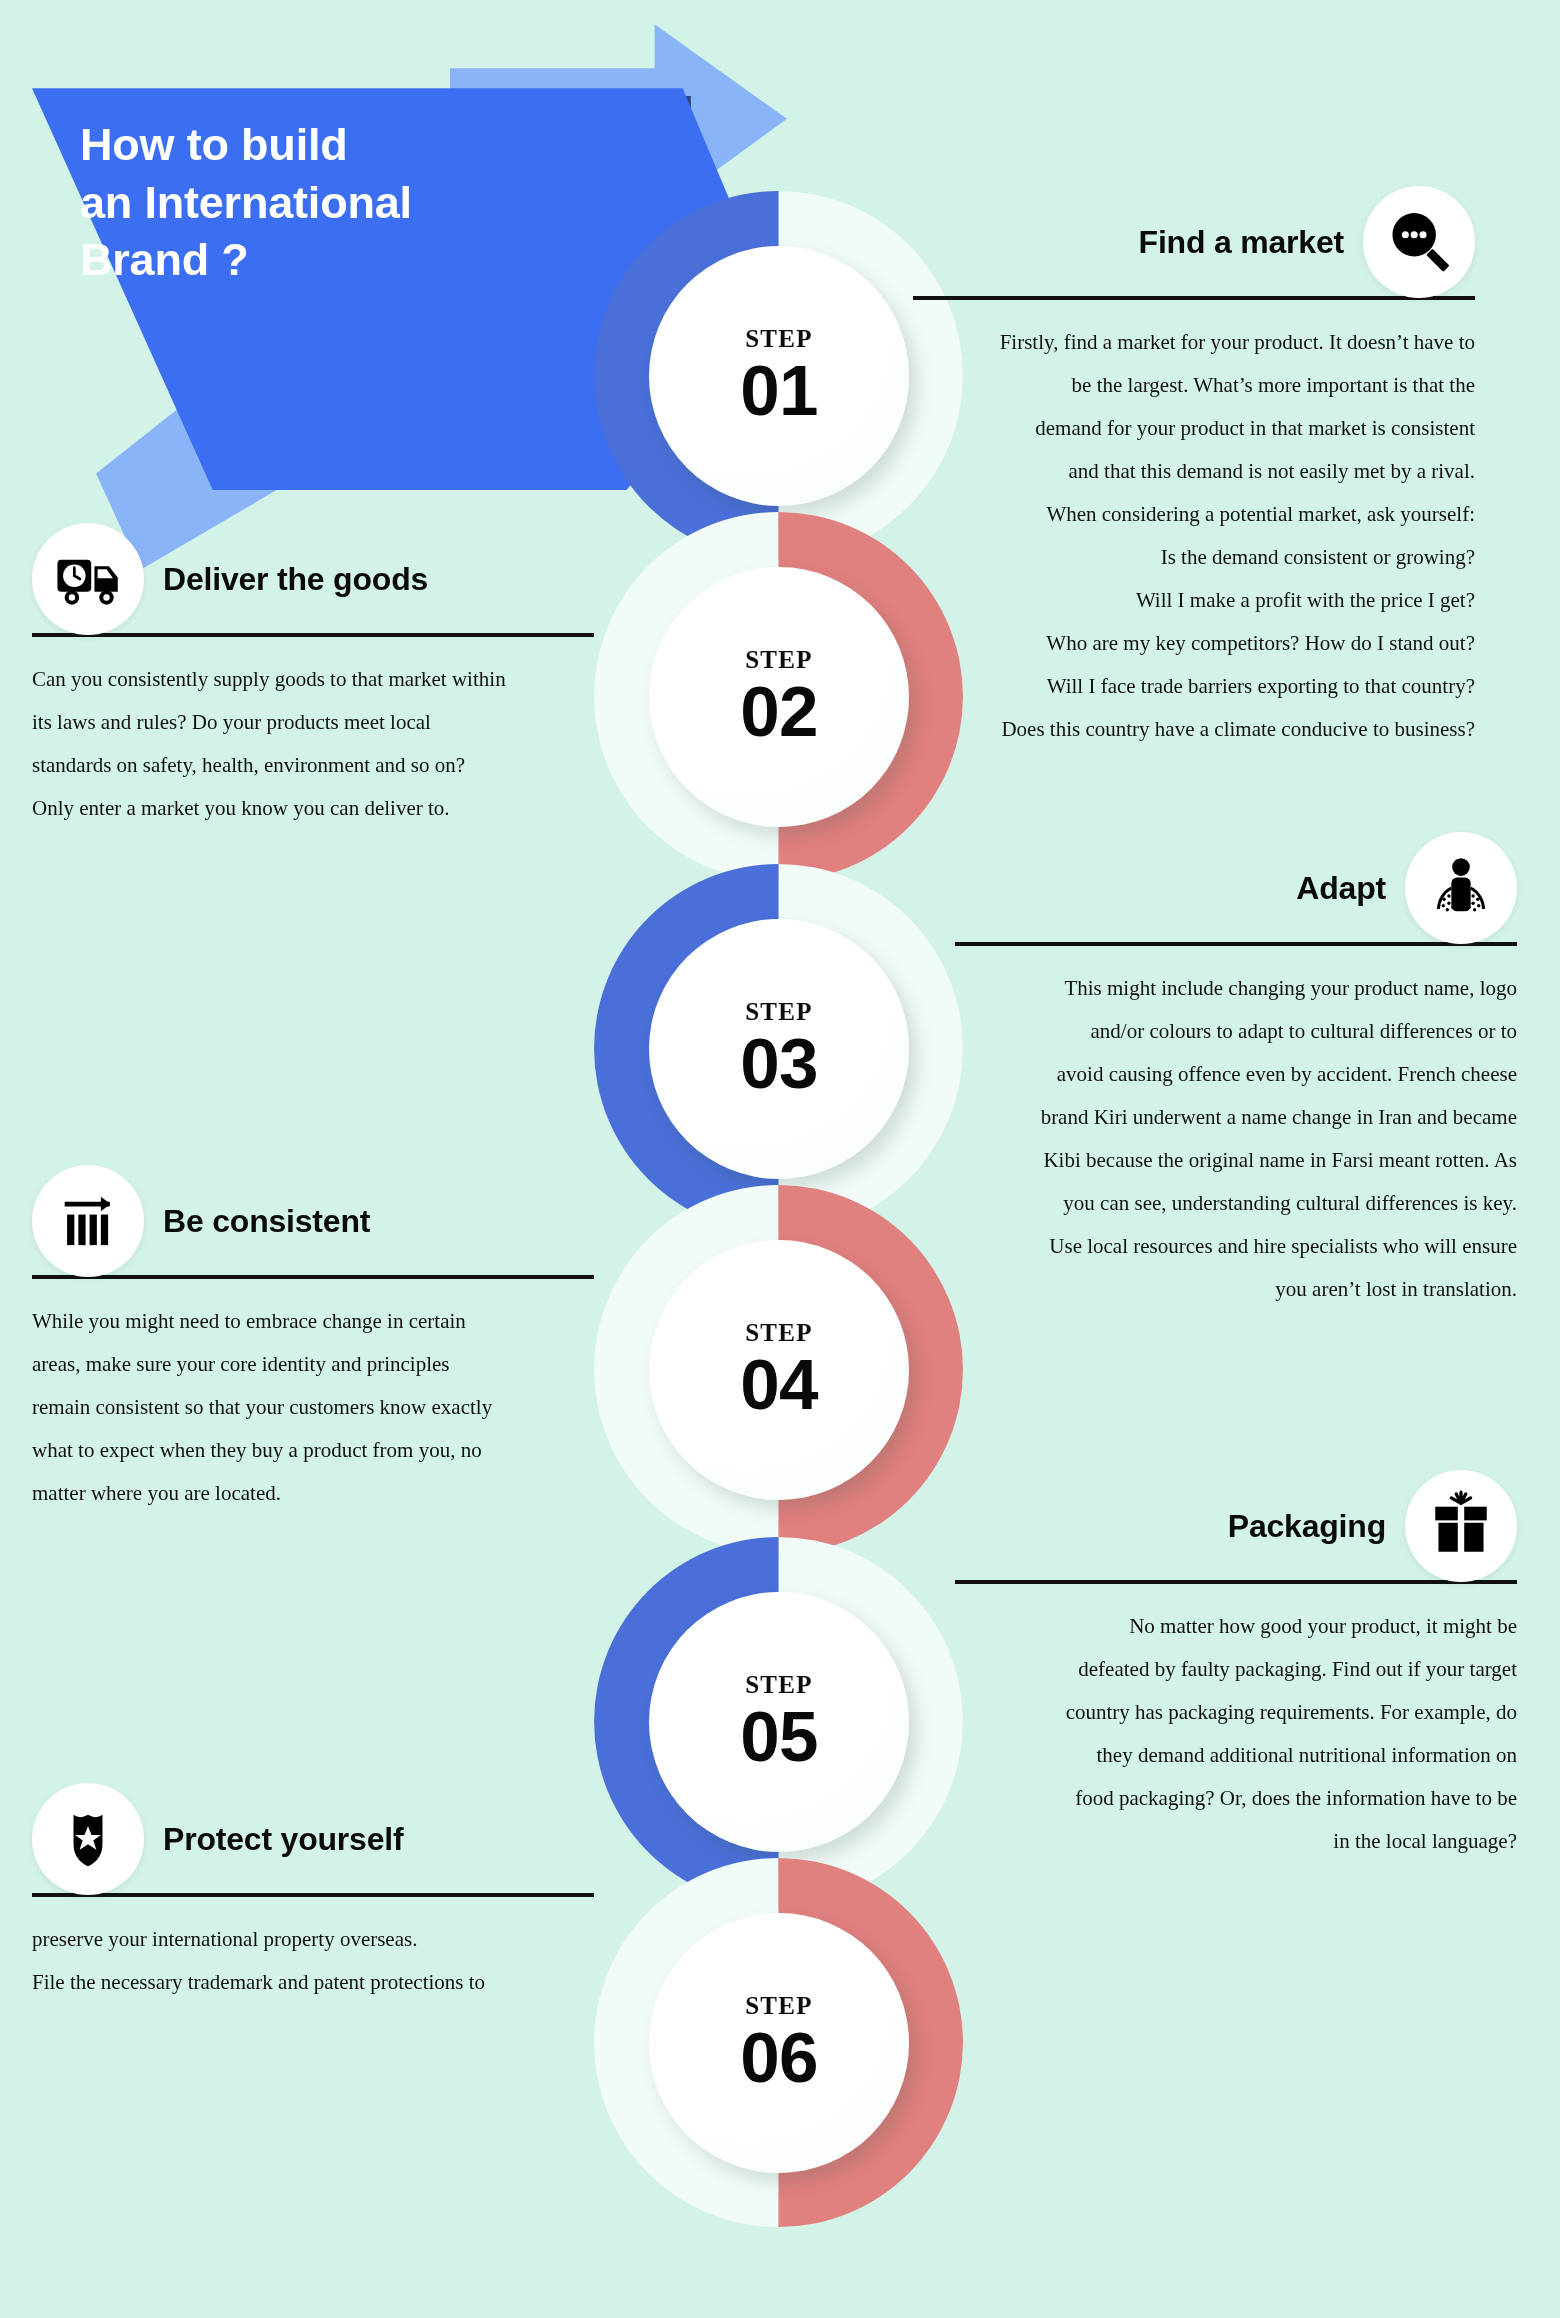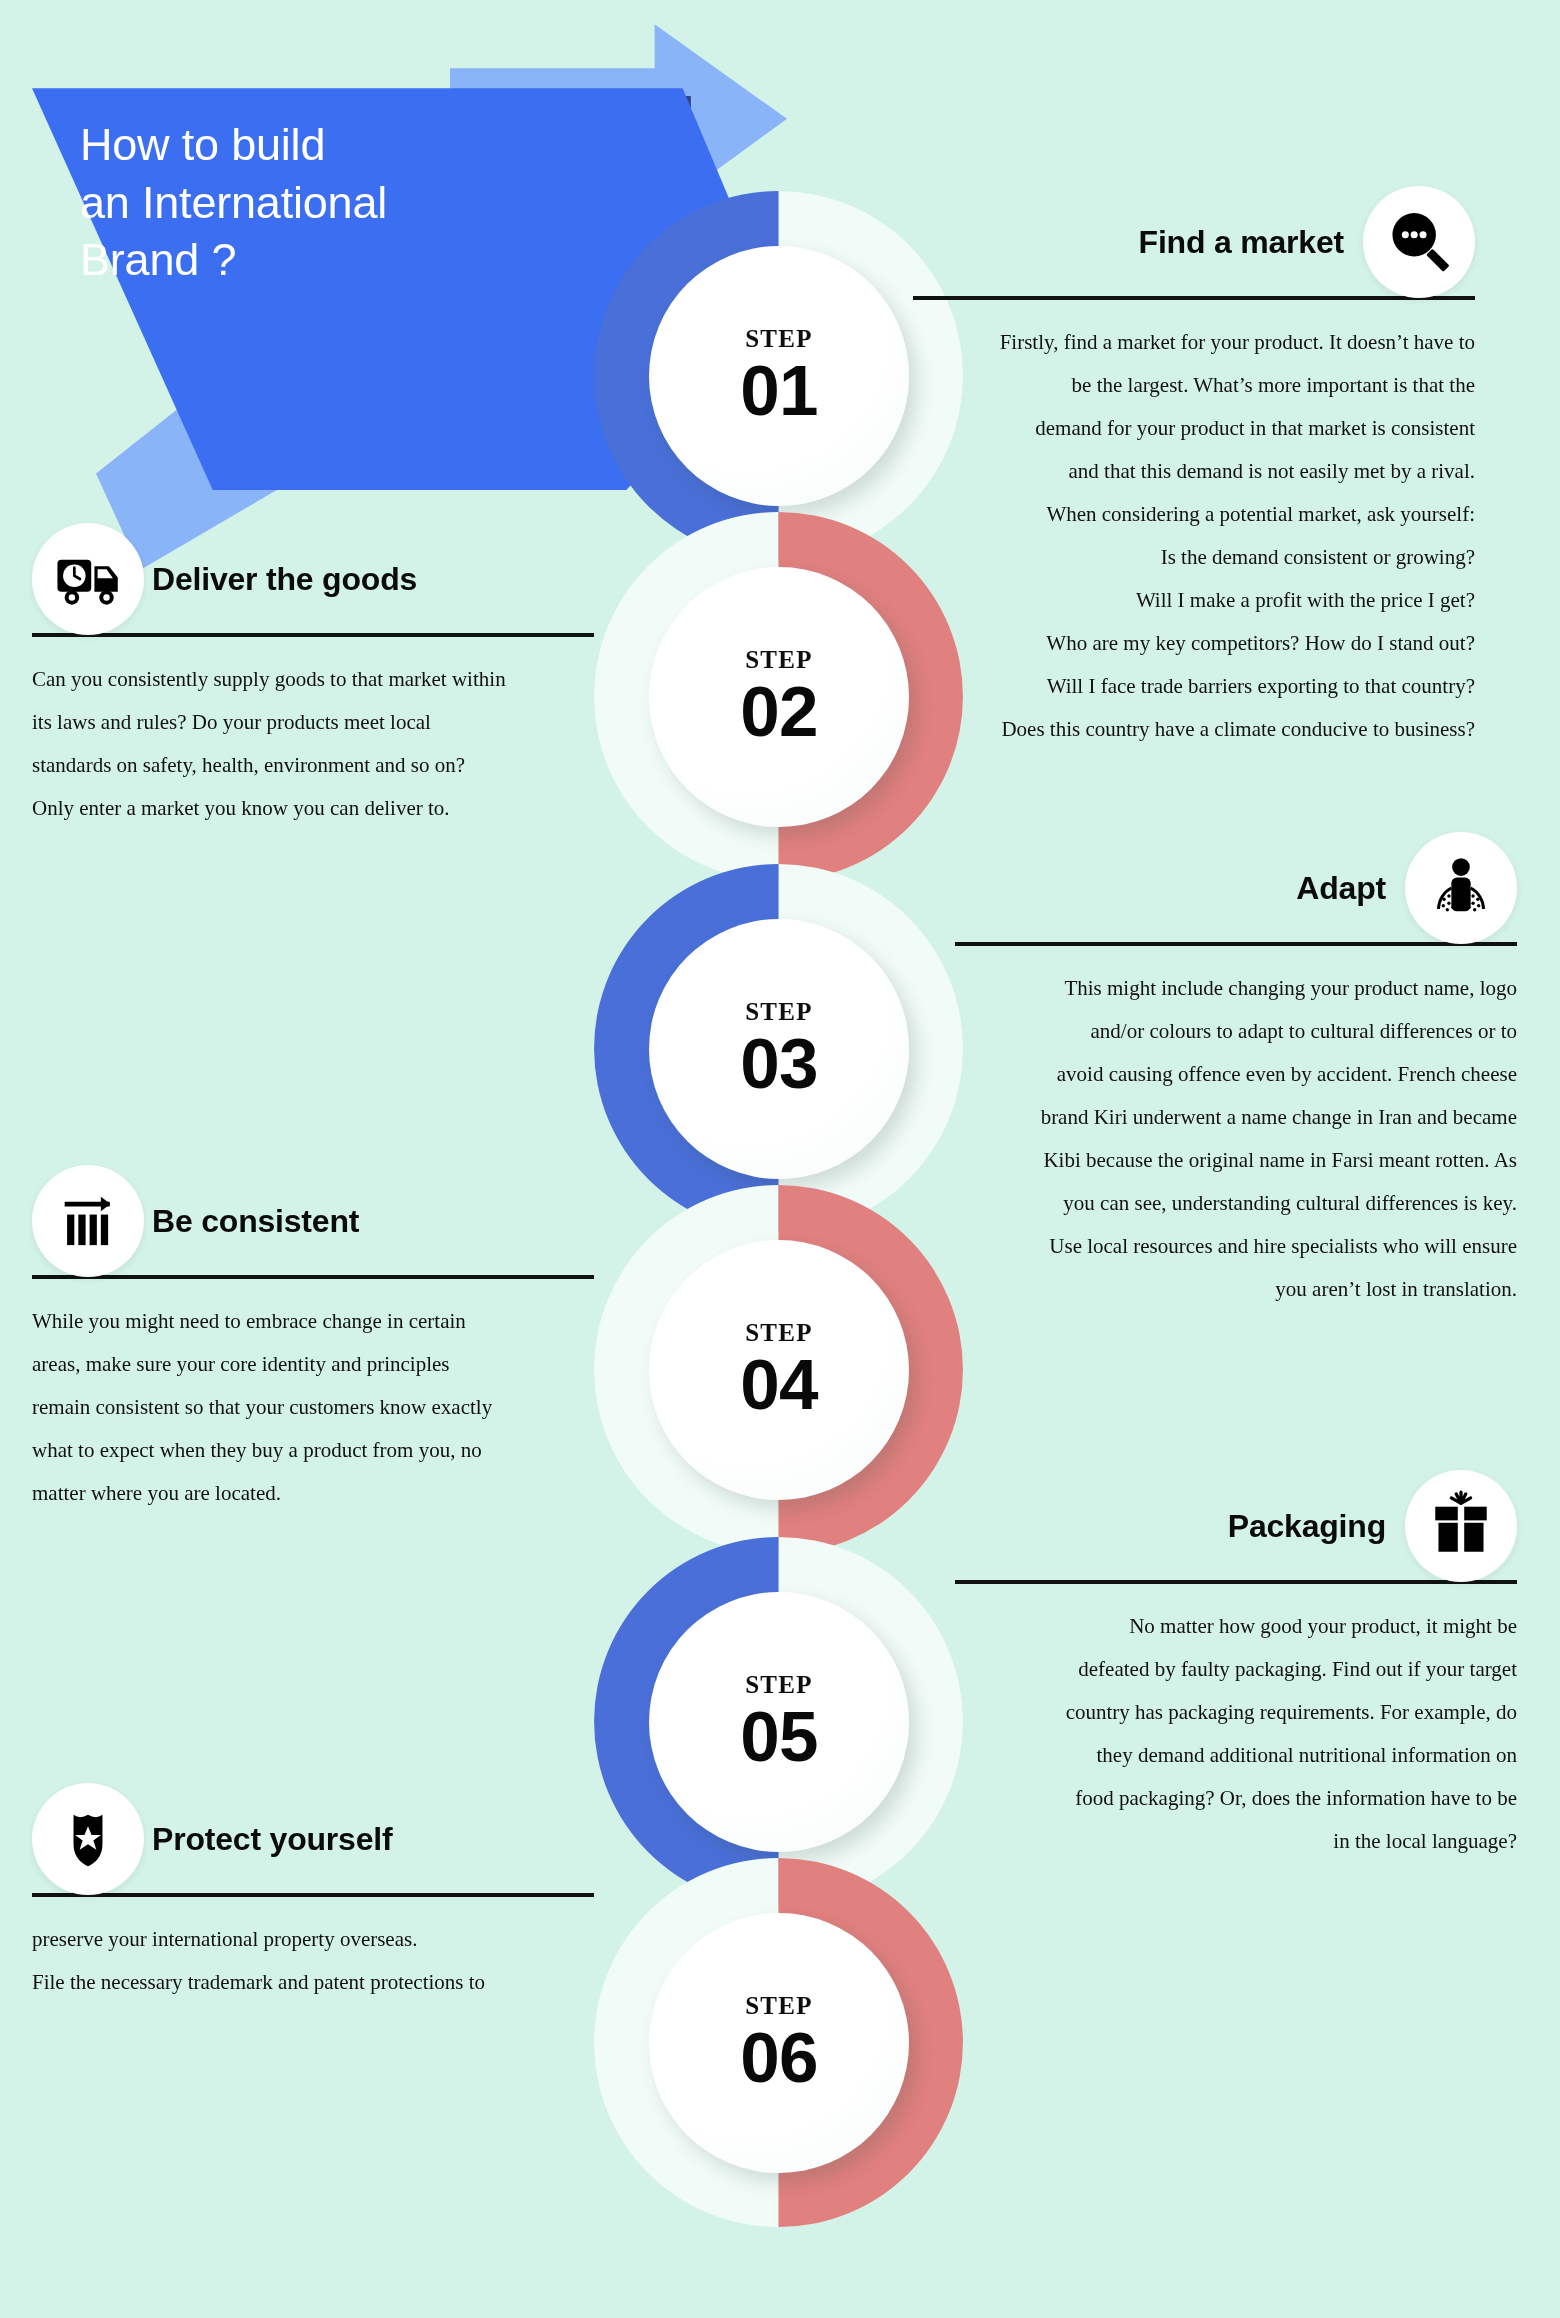--- a/index.html
+++ b/index.html
@@ -41,21 +41,21 @@
     width: 257px; height: 217px;
     z-index: 3;
   }
   .title-text {
     position: absolute;
     left: 80px; top: 116px;
     width: 498px;
     z-index: 6;
     color: #ffffff;
     font-size: 45px;
-    font-weight: normal;
+    font-weight: bold;
     line-height: 1.28;
     letter-spacing: -0.2px;
     font-family: "Liberation Sans", sans-serif;
     font-stretch: condensed;
   }
   .title-text .tl { display: block; white-space: nowrap; }
 
   
   .steps { position: absolute; left: 0; top: 0; width: 1561px; height: 2319px; z-index: 5; }
   .step { position: absolute; left: 594px; width: 369px; height: 369px; }
@@ -102,21 +102,21 @@
   .block.left  .hrow { justify-content: flex-start; }
   .sect-title {
     font-size: 32px;
     font-weight: bold;
     color: #0b0b0b;
     white-space: nowrap;
     letter-spacing: -0.2px;
     font-family: "Liberation Sans", sans-serif;
   }
   .block.right .sect-title { margin-right: 19px; }
-  .block.left  .sect-title { margin-left: 8px; text-align: right; }
+  .block.left  .sect-title { margin-left: 19px; text-align: right; }
   .badge {
     width: 112px; height: 112px;
     border-radius: 50%;
     background: #ffffff;
     display: flex; align-items: center; justify-content: center;
     flex: 0 0 112px;
     box-shadow: 0 2.4px 7.2px rgba(30,60,50,0.08);
   }
   .badge svg { display: block; }
   .rule {

